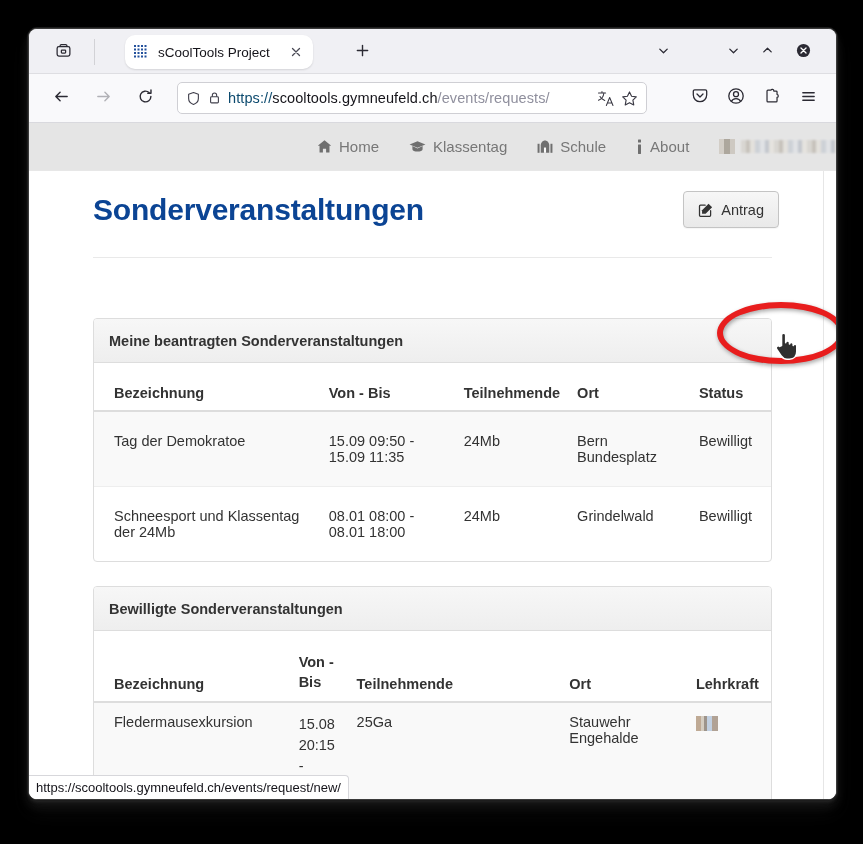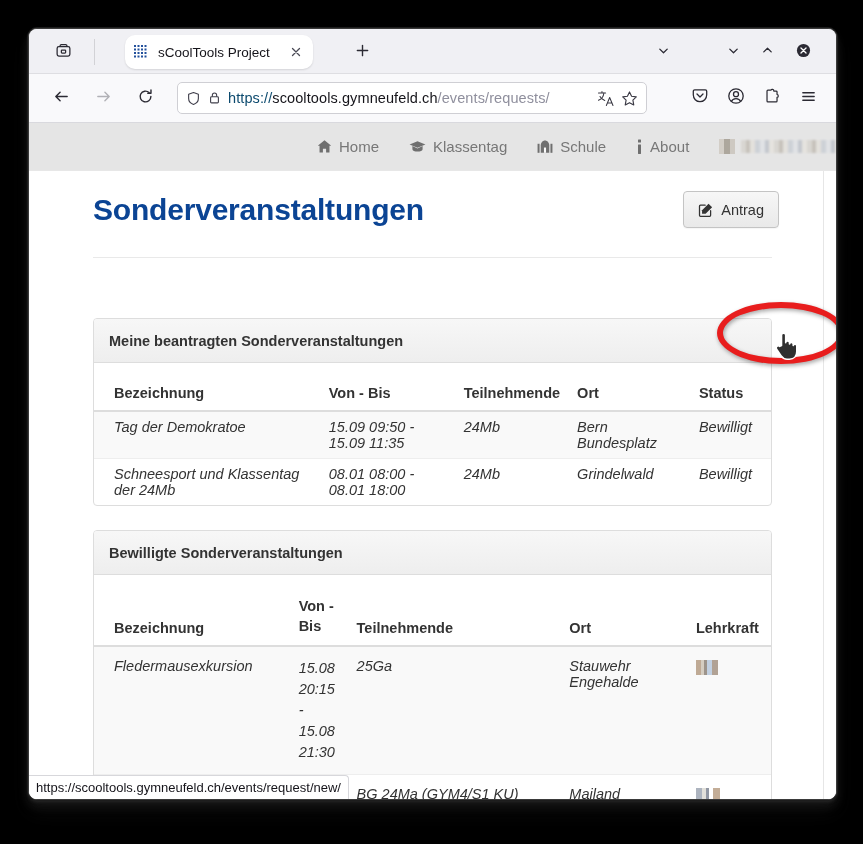--- a/index.html
+++ b/index.html
@@ -276,25 +276,24 @@
   }
   table.data-table th {
     text-align: left;
     font-weight: bold;
     padding: 22px 8px 9px 8px;
     border-bottom: 2px solid #dddddd;
     vertical-align: bottom;
     color: #333333;
   }
   table.data-table td {
-    padding: 7px 8px;
+    padding: 21px 8px;
     border-top: 1px solid #eeeeee;
     vertical-align: top;
     color: #333333;
-    font-style: italic;
   }
   table.data-table tbody tr:first-child td { border-top: none; }
   table.data-table tbody tr.striped { background: #f9f9f9; }
 
   
   #table-requested th:nth-child(1), #table-requested td:nth-child(1) { padding-left: 20px; width: 258px; }
   #table-requested th:nth-child(2), #table-requested td:nth-child(2) { width: 164px; }
   #table-requested th:nth-child(3), #table-requested td:nth-child(3) { width: 98px; }
   #table-requested th:nth-child(4), #table-requested td:nth-child(4) { width: 120px; }
   #table-requested th:nth-child(5), #table-requested td:nth-child(5) { width: 70px; }

